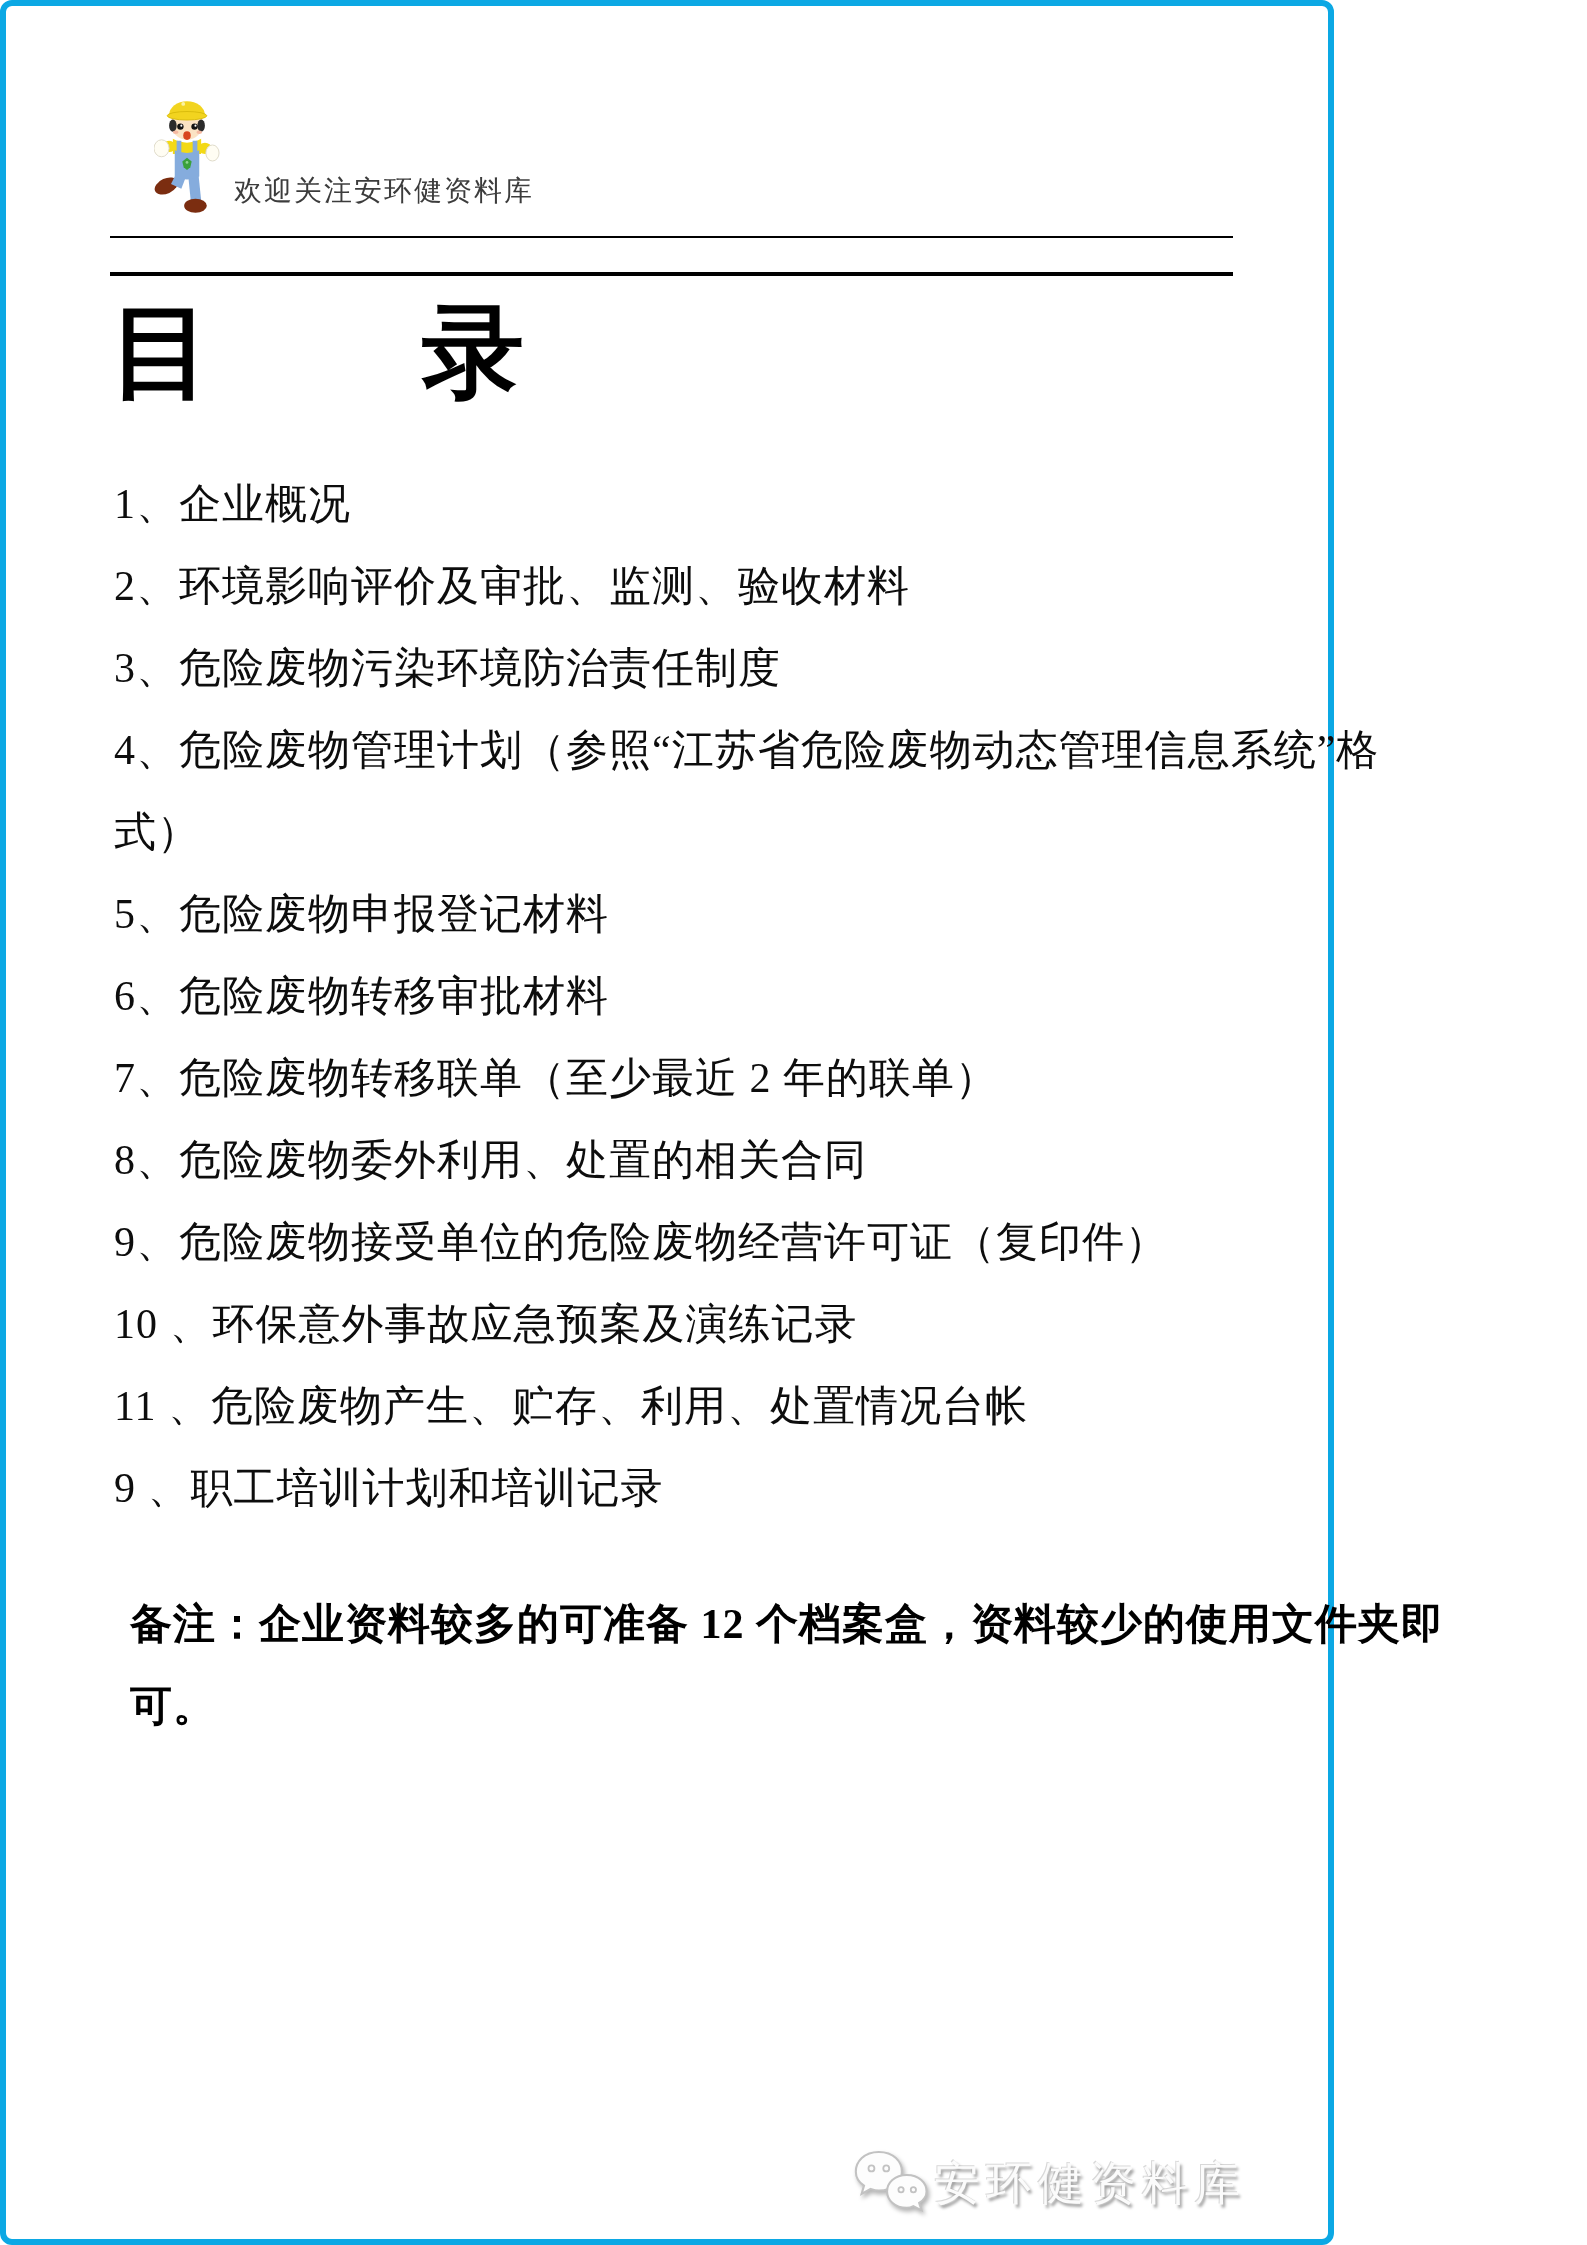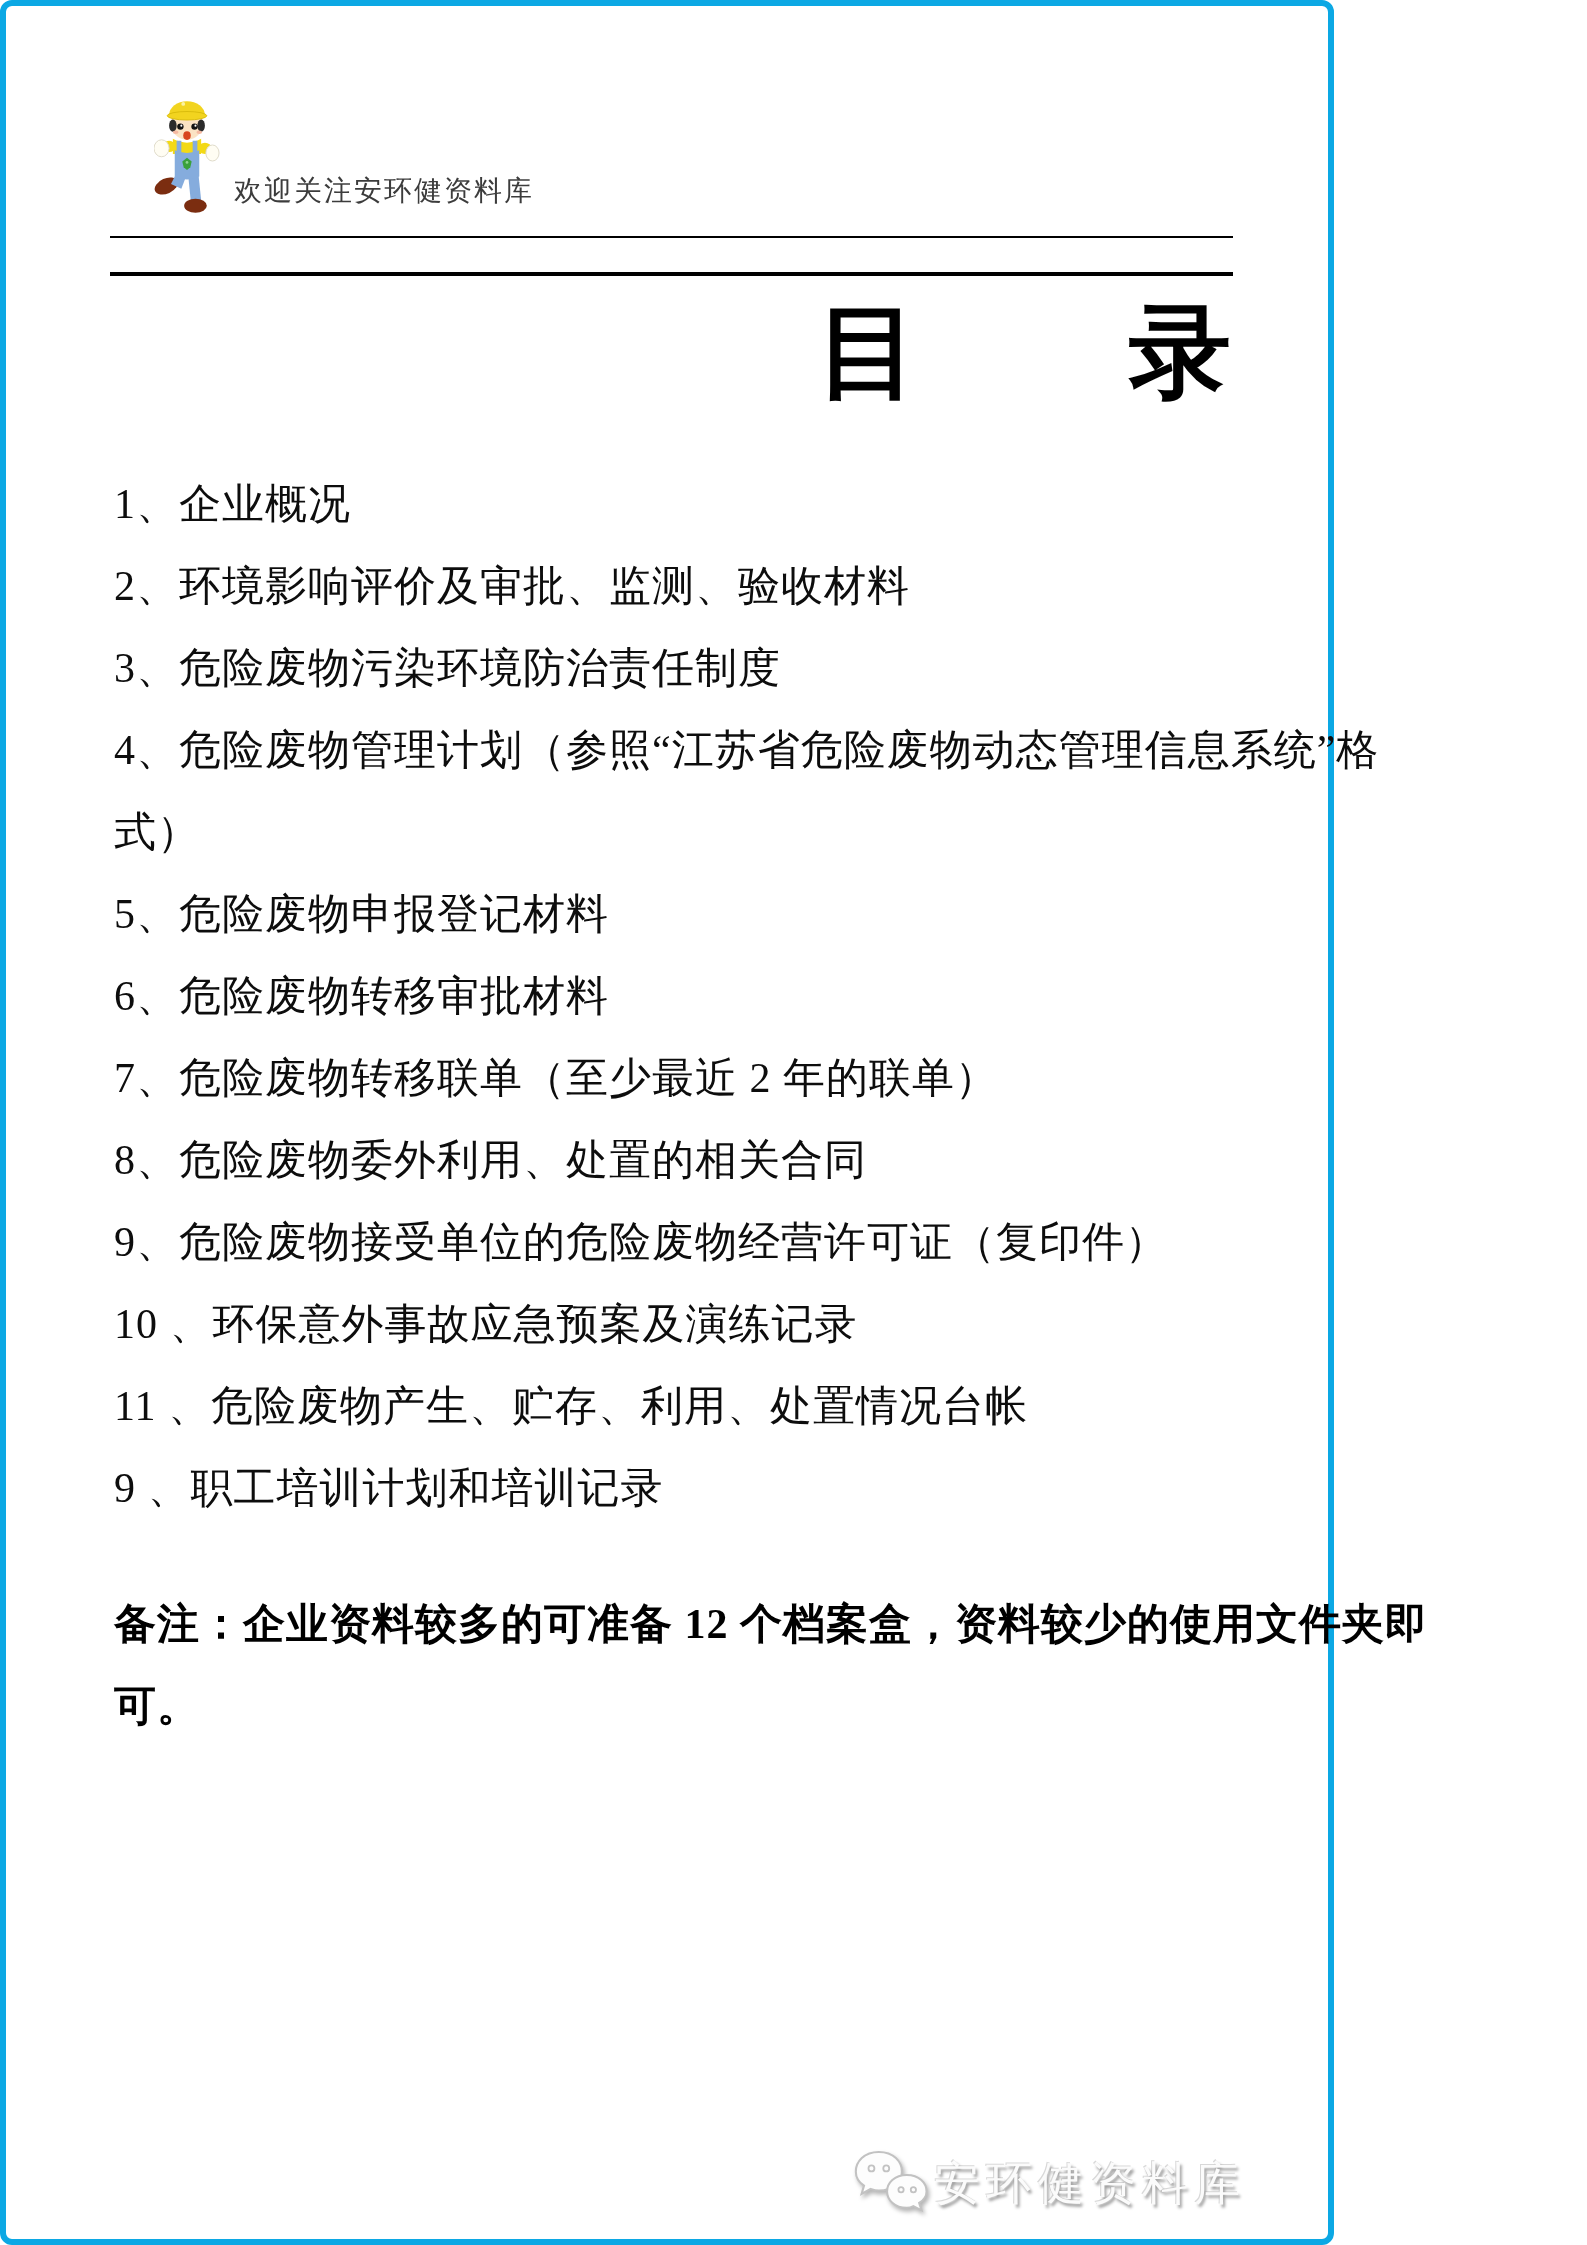--- a/index.html
+++ b/index.html
@@ -36,39 +36,39 @@
     white-space:nowrap;
   }
   .rule-thin{border-top:2px solid #000;margin-top:20px;}
   .rule-thick{border-top:4px solid #000;margin-top:34px;}
   
   .page-title{
     font-family:"Liberation Sans","DejaVu Sans",sans-serif;
     font-weight:bold;
     font-size:102px;
     line-height:1.3;
-    text-align:right;
+    text-align:left;
     margin:10px 0 0 0;
     color:#000;
     letter-spacing:2px;
   }
   
   .toc{
     margin:44px 0 0 4px;
     width:1345px;
   }
   .toc-line{
     font-size:42px;
     line-height:82px;
     color:#0d0d0d;
     letter-spacing:1px;
   }
   
   .note{
-    margin:54px 0 0 4px;
+    margin:54px 0 0 20px;
     width:1345px;
     font-size:42px;
     line-height:82px;
     font-weight:bold;
     color:#000;
     letter-spacing:1px;
   }
   
   .watermark{
     position:absolute;

